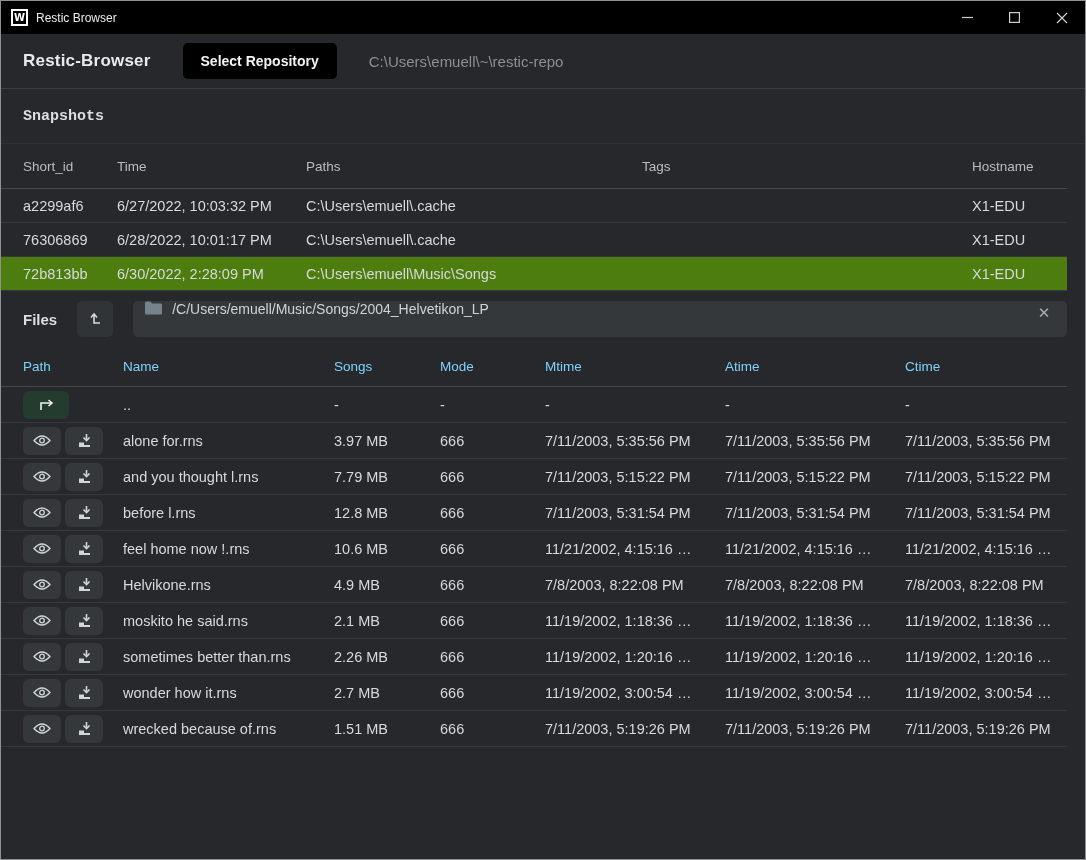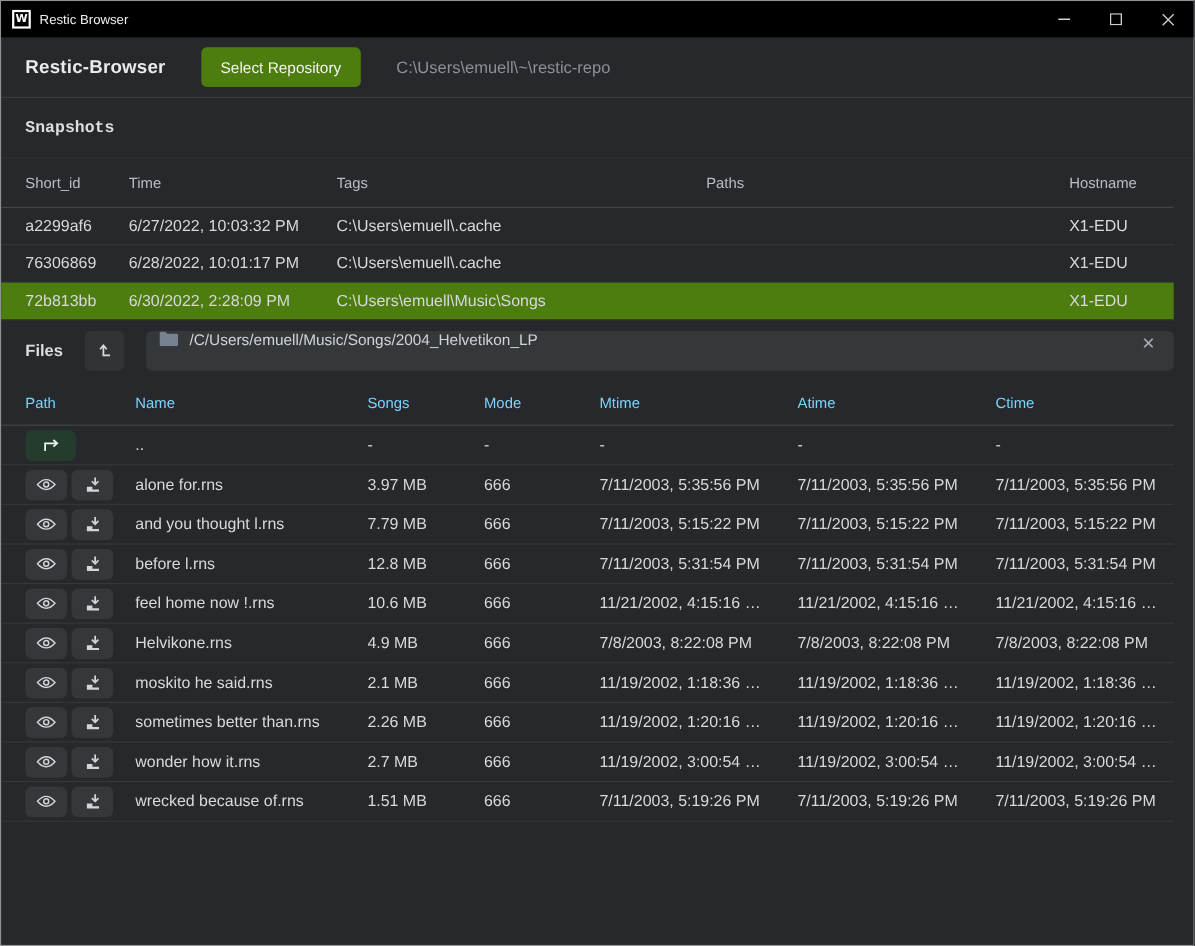--- a/index.html
+++ b/index.html
@@ -32,21 +32,21 @@
     color:#cfcfcf; cursor:default;
   }
   .win-btn svg { display:block; }
   
   .toolbar {
     height:55px; display:flex; align-items:center; gap:32px;
     padding:0 22px; border-bottom:1px solid #3b3e41; flex:0 0 auto;
   }
   .app-title { font-size:17px; font-weight:bold; color:#e8eaec; letter-spacing:.2px; }
   .btn-green {
-    background:#4d7c0f; color:#f2f4f5; font-weight:normal; font-size:14px;
+    background:#000000; color:#f2f4f5; font-weight:bold; font-size:14px;
     border:none; border-radius:5px; padding:10px 18px; cursor:pointer;
   }
   .repo-path { color:#8b9095; font-size:15px; }
   
   .section-heading {
     height:55px; display:flex; align-items:center; padding:0 22px;
     font-size:15px; font-weight:bold; color:#dcdee0; flex:0 0 auto;
     border-bottom:1px solid #303336;
     font-family:Liberation Mono, monospace;
   }
@@ -125,22 +125,22 @@
     <button class="btn-green">Select Repository</button>
     <div class="repo-path">C:\Users\emuell\~\restic-repo</div>
   </div>
 
   <div class="section-heading">Snapshots</div>
 
   <div class="snap-table">
     <div class="snap-grid snap-header">
       <div class="cell">Short_id</div>
       <div class="cell">Time</div>
+      <div class="cell">Paths</div>
       <div class="cell">Tags</div>
-      <div class="cell">Paths</div>
       <div class="cell">Hostname</div>
     </div>
     <div>
 
         <div class="snap-grid snap-row">
           <div class="cell">a2299af6</div>
           <div class="cell">6/27/2022, 10:03:32 PM</div>
           <div class="cell">C:\Users\emuell\.cache</div>
           <div class="cell"></div>
           <div class="cell">X1-EDU</div>

